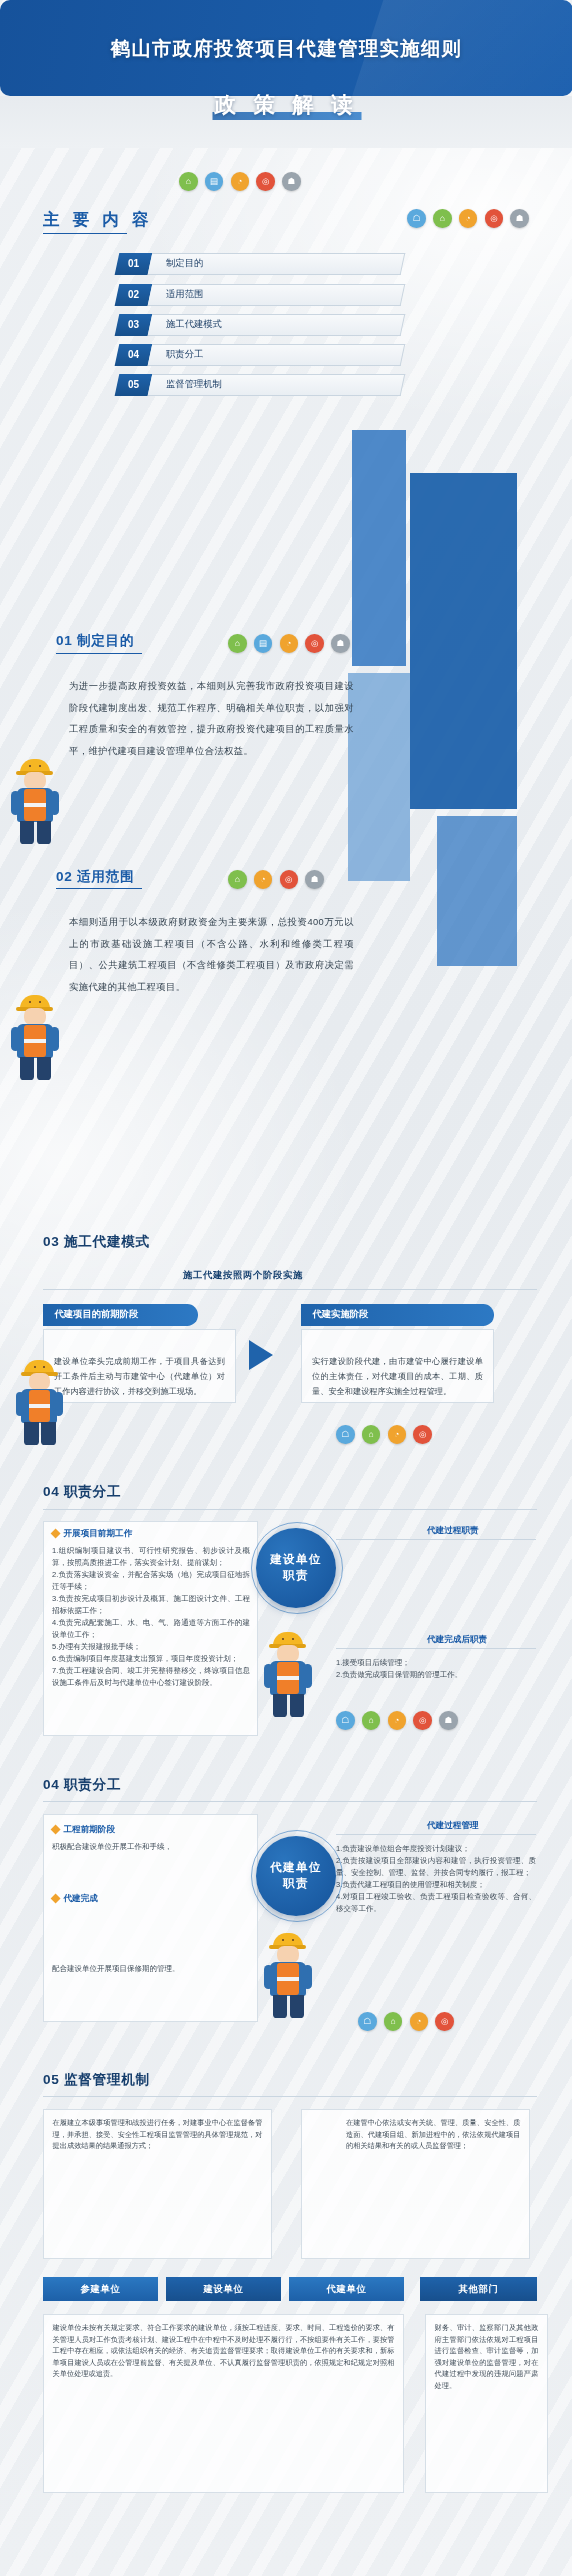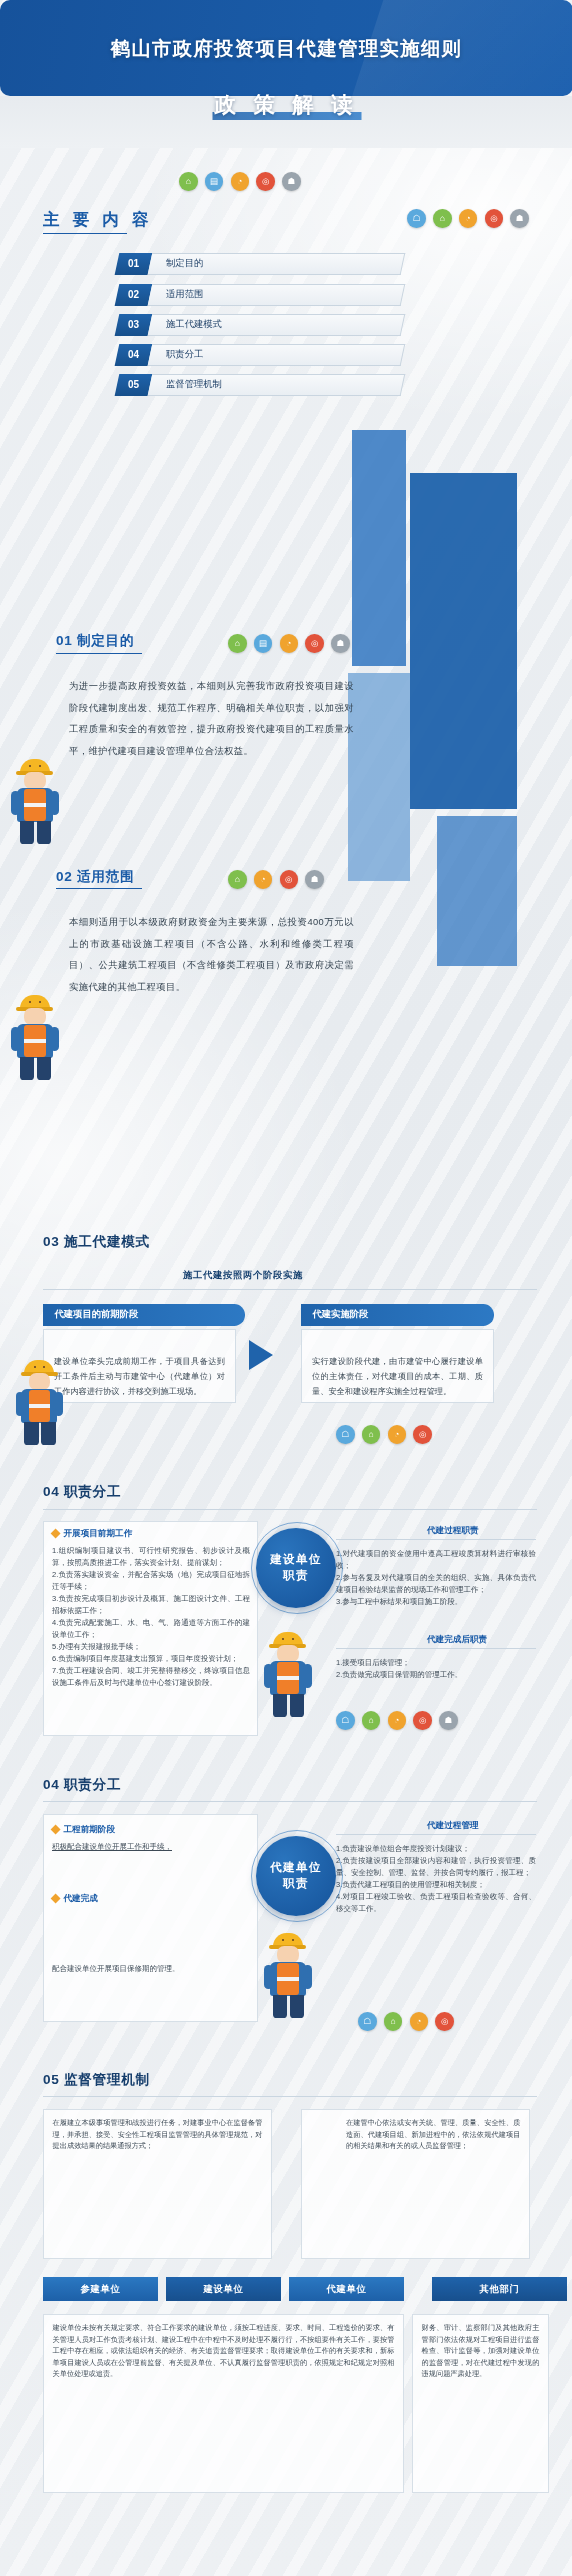--- a/index.html
+++ b/index.html
@@ -430,21 +430,21 @@
     <div class="w-arm" style="left:1.4px;"></div>
       <div class="w-arm" style="left:40px;"></div>
     <div class="w-leg" style="left:10px;"></div>
       <div class="w-leg" style="left:27px;"></div>
   </div>
 
   <div class="sec-head dark" style="left:43px; top:1233px;">03 施工代建模式</div>
   <div class="banner-center" style="left:183px; top:1269px;">施工代建按照两个阶段实施</div>
   <div class="hr-thin" style="left:43px; top:1289px; width:494px;"></div>
 
-  <div class="stage-head" style="left:43px; top:1304px; width:202px;">代建项目的前期阶段</div>
+  <div class="stage-head" style="left:43px; top:1304px; width:155px;">代建项目的前期阶段</div>
   <div class="stage-body" style="left:43px; top:1329px; width:193px; height:74px;">建设单位牵头完成前期工作，于项目具备达到开工条件后主动与市建管中心（代建单位）对工作内容进行协议，并移交到施工现场。</div>
 
   <div class="arrow-right" style="left:249px; top:1340px;"></div>
 
   <div class="stage-head" style="left:301px; top:1304px; width:193px;">代建实施阶段</div>
   <div class="stage-body" style="left:301px; top:1329px; width:193px; height:74px;">实行建设阶段代建，由市建管中心履行建设单位的主体责任，对代建项目的成本、工期、质量、安全和建设程序实施全过程管理。</div>
 
   <div class="icon-row" style="left:336px; top:1425px;">
     <div class="cicon lblue">☖</div>
     <div class="cicon green">⌂</div>
@@ -474,23 +474,20 @@
   <div class="panel-text" style="left:52px; top:1545px; width:198px; white-space:pre-line;">1.组织编制项目建议书、可行性研究报告、初步设计及概算，按照高质推进工作，落实资金计划、提前谋划；
 2.负责落实建设资金，并配合落实场（地）完成项目征地拆迁等手续；
 3.负责按完成项目初步设计及概算、施工图设计文件、工程招标依据工作；
 4.负责完成配套施工、水、电、气、路通道等方面工作的建设单位工作；
 5.办理有关报建报批手续；
 6.负责编制项目年度基建支出预算，项目年度投资计划；
 7.负责工程建设合同、竣工并完整得整移交，终谅项目信息设施工条件后及时与代建单位中心签订建设阶段。</div>
 
   <div class="panel-title" style="left:427px; top:1525px;">代建过程职责</div>
   <div class="hr-thin" style="left:336px; top:1539px; width:200px;"></div>
-  <div class="panel-text" style="left:336px; top:1548px; width:200px; white-space:pre-line;">1.对代建项目的资金使用中遵高工程竣质算材料进行审核验收；
-2.参与各复及对代建项目的全关的组织、实施、具体负责代建项目检验结果监督的现场工作和管理工作；
-3.参与工程中标结果和项目施工阶段。</div>
 
   <div class="panel-title" style="left:427px; top:1634px;">代建完成后职责</div>
   <div class="hr-thin" style="left:336px; top:1648px; width:200px;"></div>
   <div class="panel-text" style="left:336px; top:1657px; width:200px; white-space:pre-line;">1.接受项目后续管理；
 2.负责做完成项目保管期的管理工作。</div>
 
   <div class="circle-outline" style="left:251px; top:1522px; width:92px; height:92px;"></div>
   <div class="circle-badge" style="left:256px; top:1528px; width:80px; height:80px;">
     <span>建设单位</span>
     <span>职责</span>
@@ -516,21 +513,21 @@
     <div class="cicon orange">◔</div>
     <div class="cicon red">◎</div>
     <div class="cicon grey">☗</div>
   </div>
 
   <div class="sec-head dark" style="left:43px; top:1776px;">04 职责分工</div>
   <div class="hr-thin" style="left:43px; top:1801px; width:494px;"></div>
 
   <div class="panel" style="left:43px; top:1814px; width:215px; height:208px;"></div>
   <div class="panel-title ico" style="left:52px; top:1824px;">工程前期阶段</div>
-  <div class="panel-text" style="left:52px; top:1841px; width:198px;text-decoration:underline;">积极配合建设单位开展工作和手续，</div>
+  <div class="panel-text" style="left:52px; top:1841px; width:198px;">积极配合建设单位开展工作和手续，</div>
   <div class="panel-title ico" style="left:52px; top:1893px;">代建完成</div>
   <div class="panel-text" style="left:52px; top:1963px; width:198px;">配合建设单位开展项目保修期的管理。</div>
 
   <div class="panel-title" style="left:427px; top:1820px;">代建过程管理</div>
   <div class="hr-thin" style="left:336px; top:1834px; width:200px;"></div>
   <div class="panel-text" style="left:336px; top:1843px; width:200px; white-space:pre-line;">1.负责建设单位组合年度投资计划建议；
 2.负责按建设项目全部建设内容和建管，执行投资管理、质量、安全控制、管理、监督、并按合同专约履行，报工程；
 3.负责代建工程项目的使用管理和相关制度；
 4.对项目工程竣工验收、负责工程项目检查验收等、合何、移交等工作。</div>
 
@@ -569,21 +566,21 @@
 
   <div class="sup-tab a" style="left:43px;  top:2277px; width:115px;">
       <span>参建单位</span>
     </div>
   <div class="sup-tab b" style="left:166px; top:2277px; width:115px;">
       <span>建设单位</span>
     </div>
   <div class="sup-tab c" style="left:289px; top:2277px; width:115px;">
       <span>代建单位</span>
     </div>
-  <div class="sup-tab d" style="left:432px; top:2277px; width:135px;">
+  <div class="sup-tab d" style="left:420px; top:2277px; width:117px;">
       <span>其他部门</span>
     </div>
 
   <div class="sup-bottom" style="left:43px; top:2314px; width:361px; height:179px;">建设单位未按有关规定要求、符合工作要求的建设单位，须按工程进度、要求、时间、工程造价的要求、有关管理人员对工作负责考核计划、建设工程中在中程中不及时处理不履行行，不按组要件有关工作，要按管工程中存在相应，或依法组织有关的经济、有关追责监督管理要求；取得建设单位工作的有关要求和，新标单项目建设人员或在公管理前监督、有关提及单位、不认真履行监督管理职责的，依照规定和纪规定对照相关单位处理或追责。</div>
-  <div class="sup-bottom" style="left:412px; top:2314px; width:137px; height:179px;">财务、审计、监察部门及其他政府主管部门依法依规对工程项目进行监督检查、审计监督等，加强对建设单位的监督管理，对在代建过程中发现的违规问题严肃处理。</div>
+  <div class="sup-bottom" style="left:425px; top:2314px; width:123px; height:179px;">财务、审计、监察部门及其他政府主管部门依法依规对工程项目进行监督检查、审计监督等，加强对建设单位的监督管理，对在代建过程中发现的违规问题严肃处理。</div>
 
 </div>
 
 
 </body></html>

